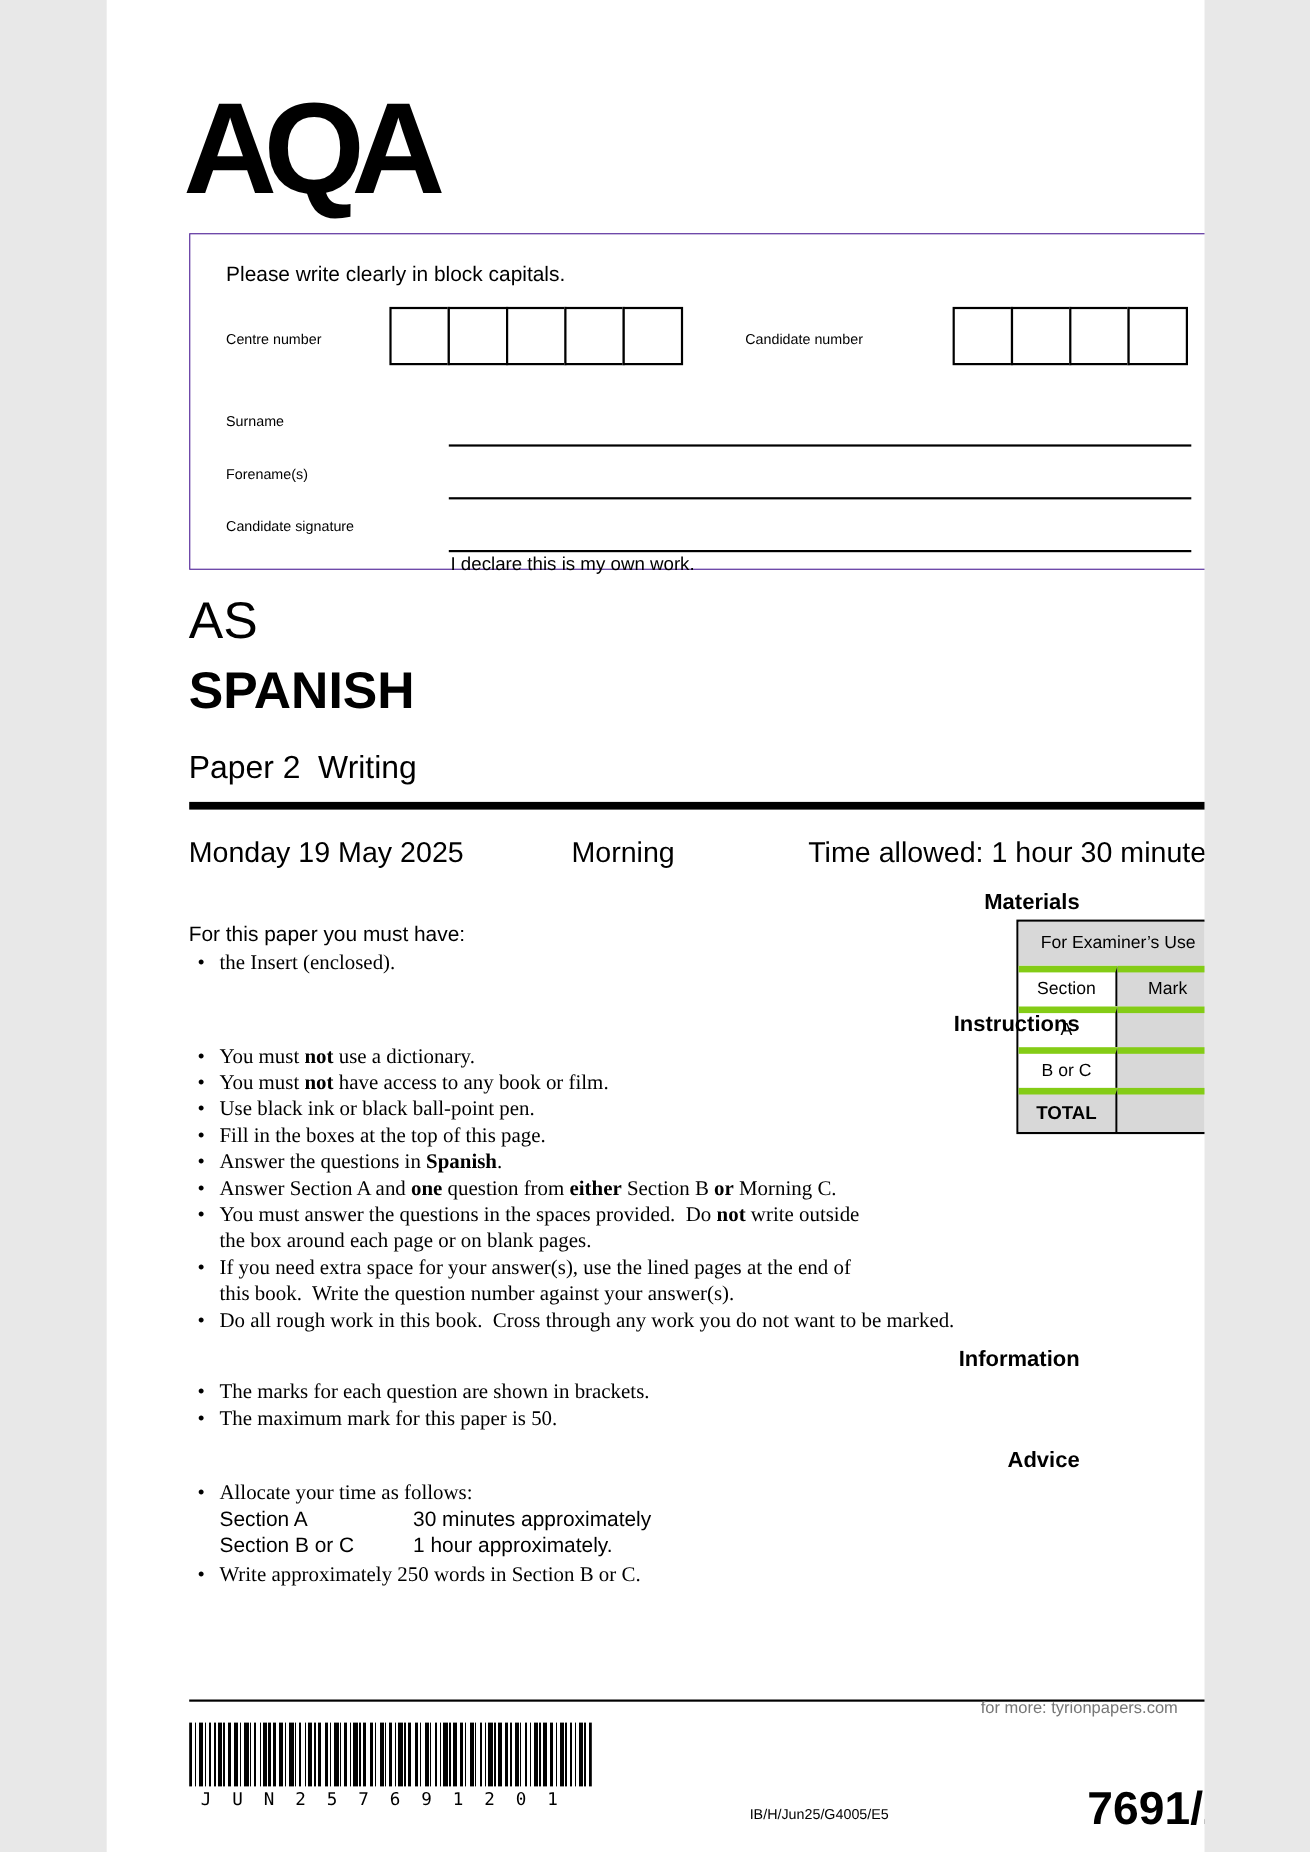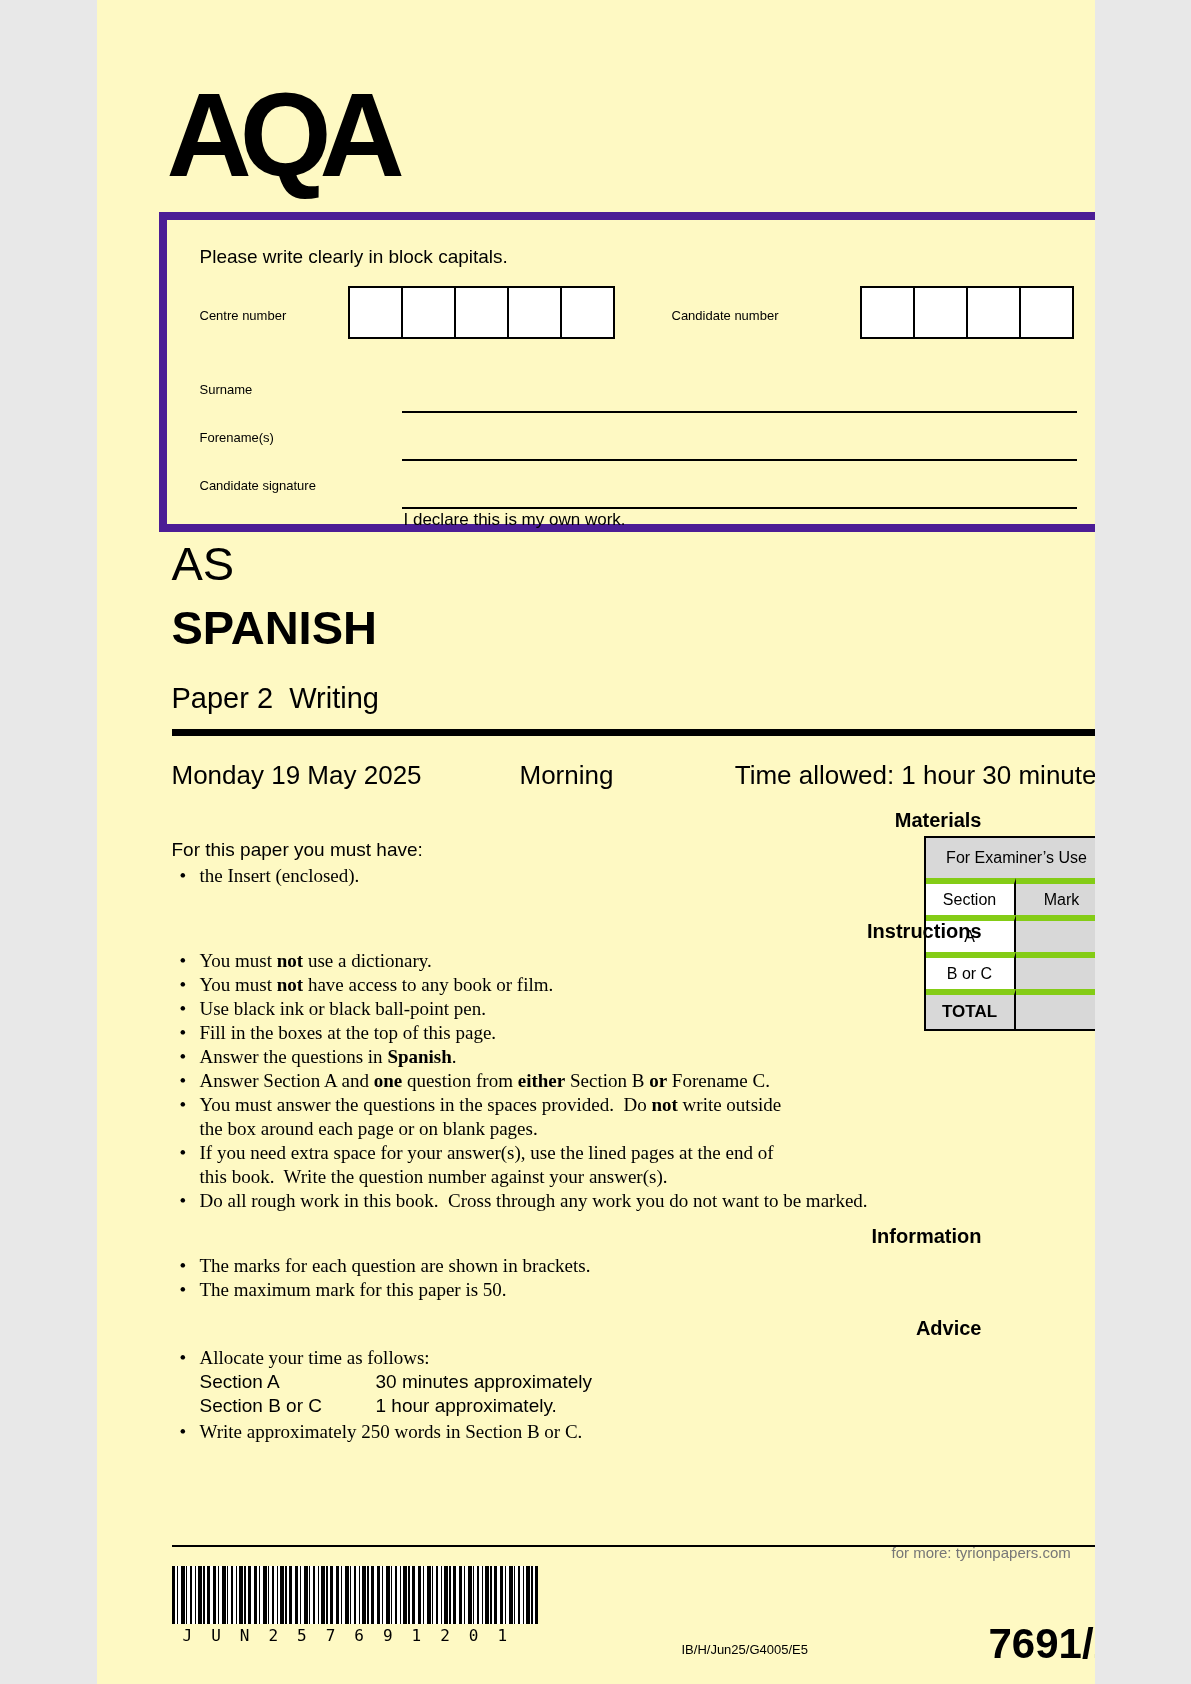--- a/index.html
+++ b/index.html
@@ -1,31 +1,31 @@
 <!DOCTYPE html>
 <html><head>
 <meta charset="utf-8">
 <style>
   html,body{margin:0;padding:0;background:#e8e8e8;}
   .page{
     position:relative;
     width:998px;height:1684px;
     margin:0 auto;
-    background:#fef9c3;
+    background:#ffffff;
     color:#000;
     font-family:"Liberation Sans", sans-serif;
     overflow:hidden;
   }
   
   .logo{
     position:absolute;left:70px;top:76px;
     font-size:118px;font-weight:bold;letter-spacing:-12px;line-height:1;
   }
   
-  .cand-box{position:absolute;left:62px;top:212px;width:934px;height:304px;border:8px solid #4c1d95;}
+  .cand-box{position:absolute;left:75px;top:212px;width:934px;height:304px;border:1px solid #4c1d95;}
   .cb-instruction{position:absolute;left:33px;top:26px;font-size:19px;}
   .cb-label{position:absolute;font-size:13px;}
   .cells{position:absolute;display:flex;}
   .cell{width:51px;height:49px;border:2px solid #000;background:#fff;}
   .cell + .cell{margin-left:-2px;}
   .write-line{position:absolute;height:0;border-top:2px solid #000;width:675px;left:235px;}
   .cb-declaration{position:absolute;left:237px;top:290px;font-size:17px;}
   
   .title-qual{position:absolute;left:75px;top:540px;font-size:47px;font-weight:400;line-height:1;}
   .title-subj{position:absolute;left:75px;top:604px;font-size:47px;font-weight:bold;line-height:1;}
@@ -150,21 +150,21 @@
   </div>
 
   <div class="sect" style="top:919px;">
     <h3>Instructions</h3>
     <ul class="blist">
       <li><span>You must </span><span class="b">not</span><span> use a dictionary.</span></li>
       <li><span>You must </span><span class="b">not</span><span> have access to any book or film.</span></li>
       <li><span>Use black ink or black ball-point pen.</span></li>
       <li><span>Fill in the boxes at the top of this page.</span></li>
       <li><span>Answer the questions in </span><span class="b">Spanish</span><span>.</span></li>
-      <li><span>Answer Section A and </span><span class="b">one</span><span> question from </span><span class="b">either</span><span> Section B </span><span class="b">or</span><span> Forename C.</span></li>
+      <li><span>Answer Section A and </span><span class="b">one</span><span> question from </span><span class="b">either</span><span> Section B </span><span class="b">or</span><span> Morning C.</span></li>
       <li><span>You must answer the questions in the spaces provided.  Do </span><span class="b">not</span><span> write outside
 the box around each page or on blank pages.</span></li>
       <li><span>If you need extra space for your answer(s), use the lined pages at the end of
 this book.  Write the question number against your answer(s).</span></li>
       <li><span>Do all rough work in this book.  Cross through any work you do not want to be marked.</span></li>
     </ul>
   </div>
 
   <div class="sect" style="top:1224px;">
     <h3>Information</h3>

